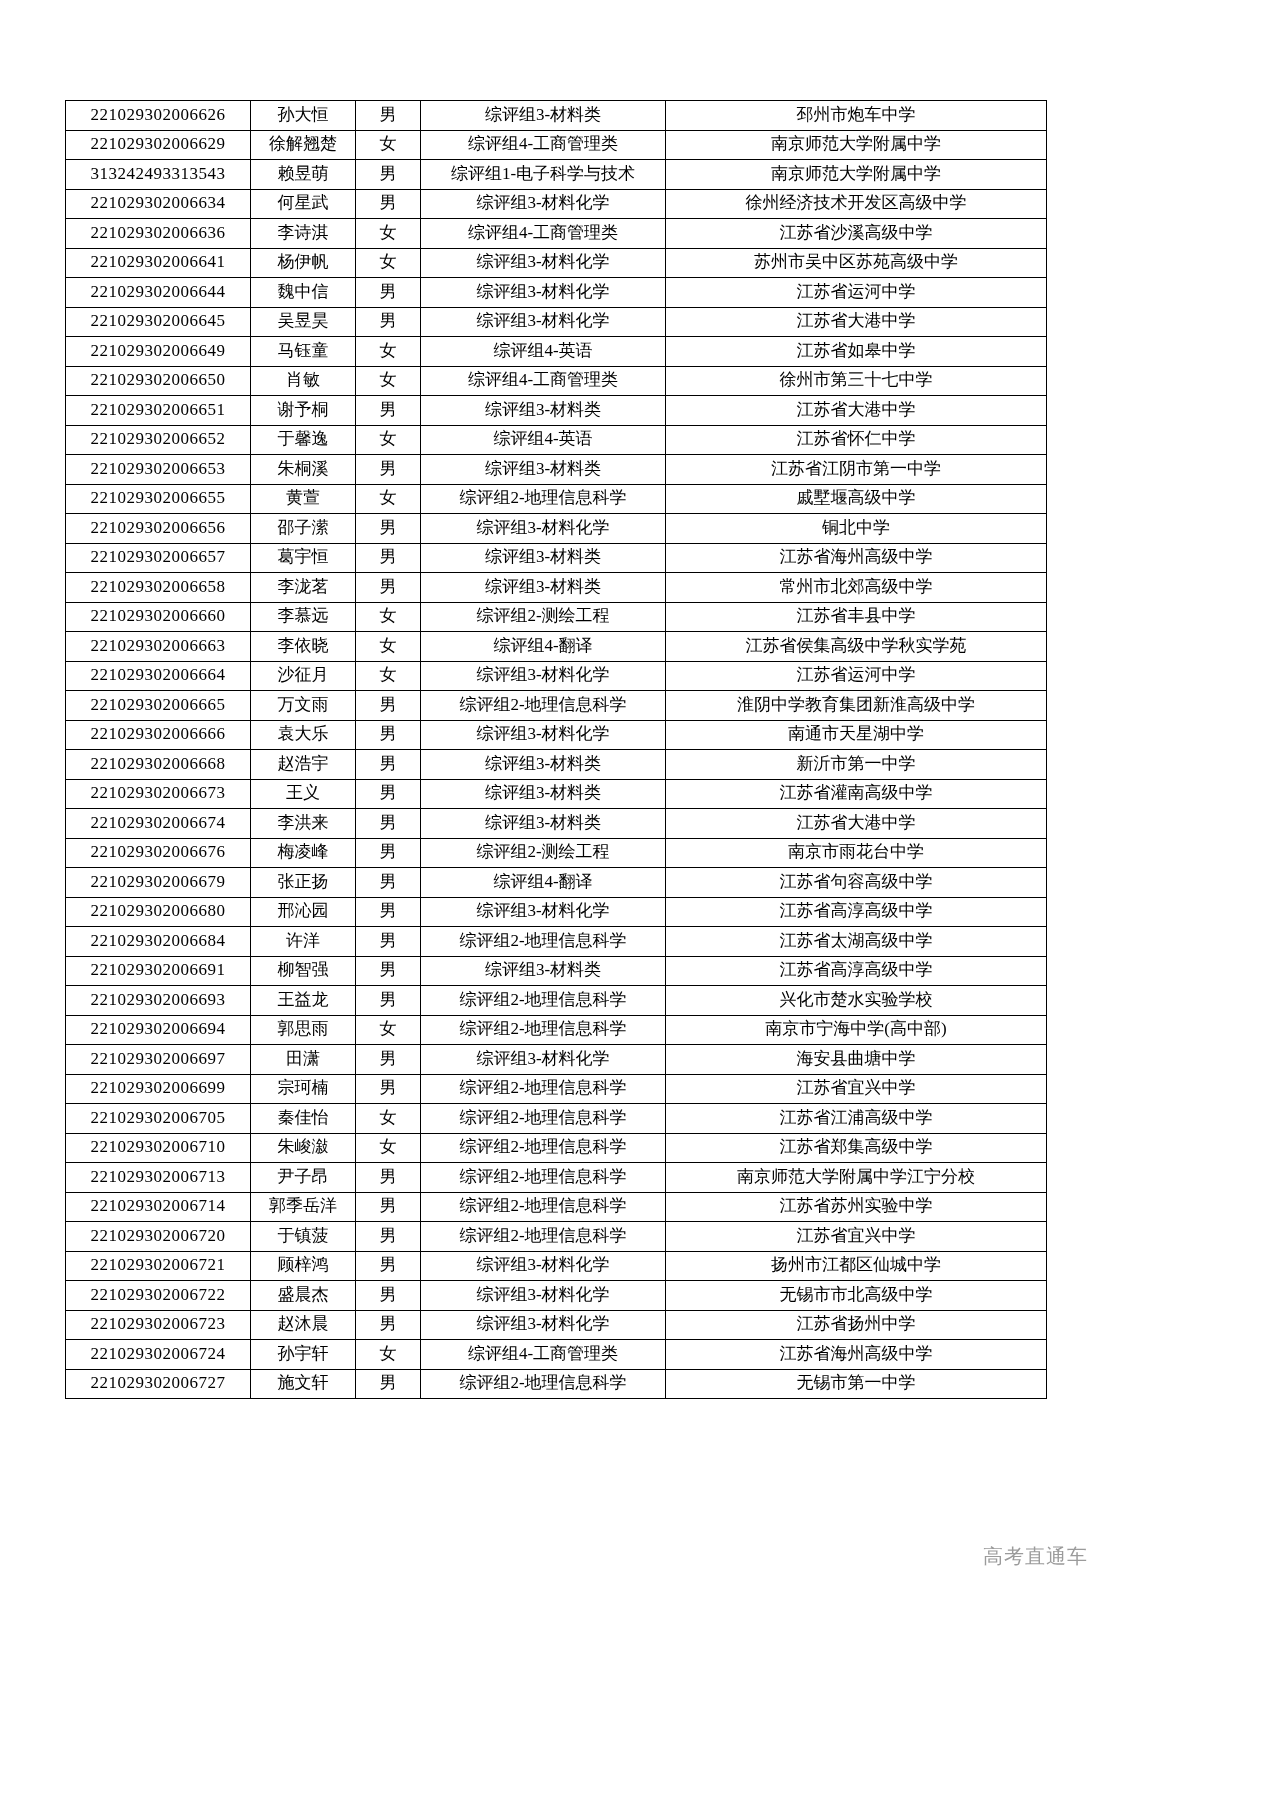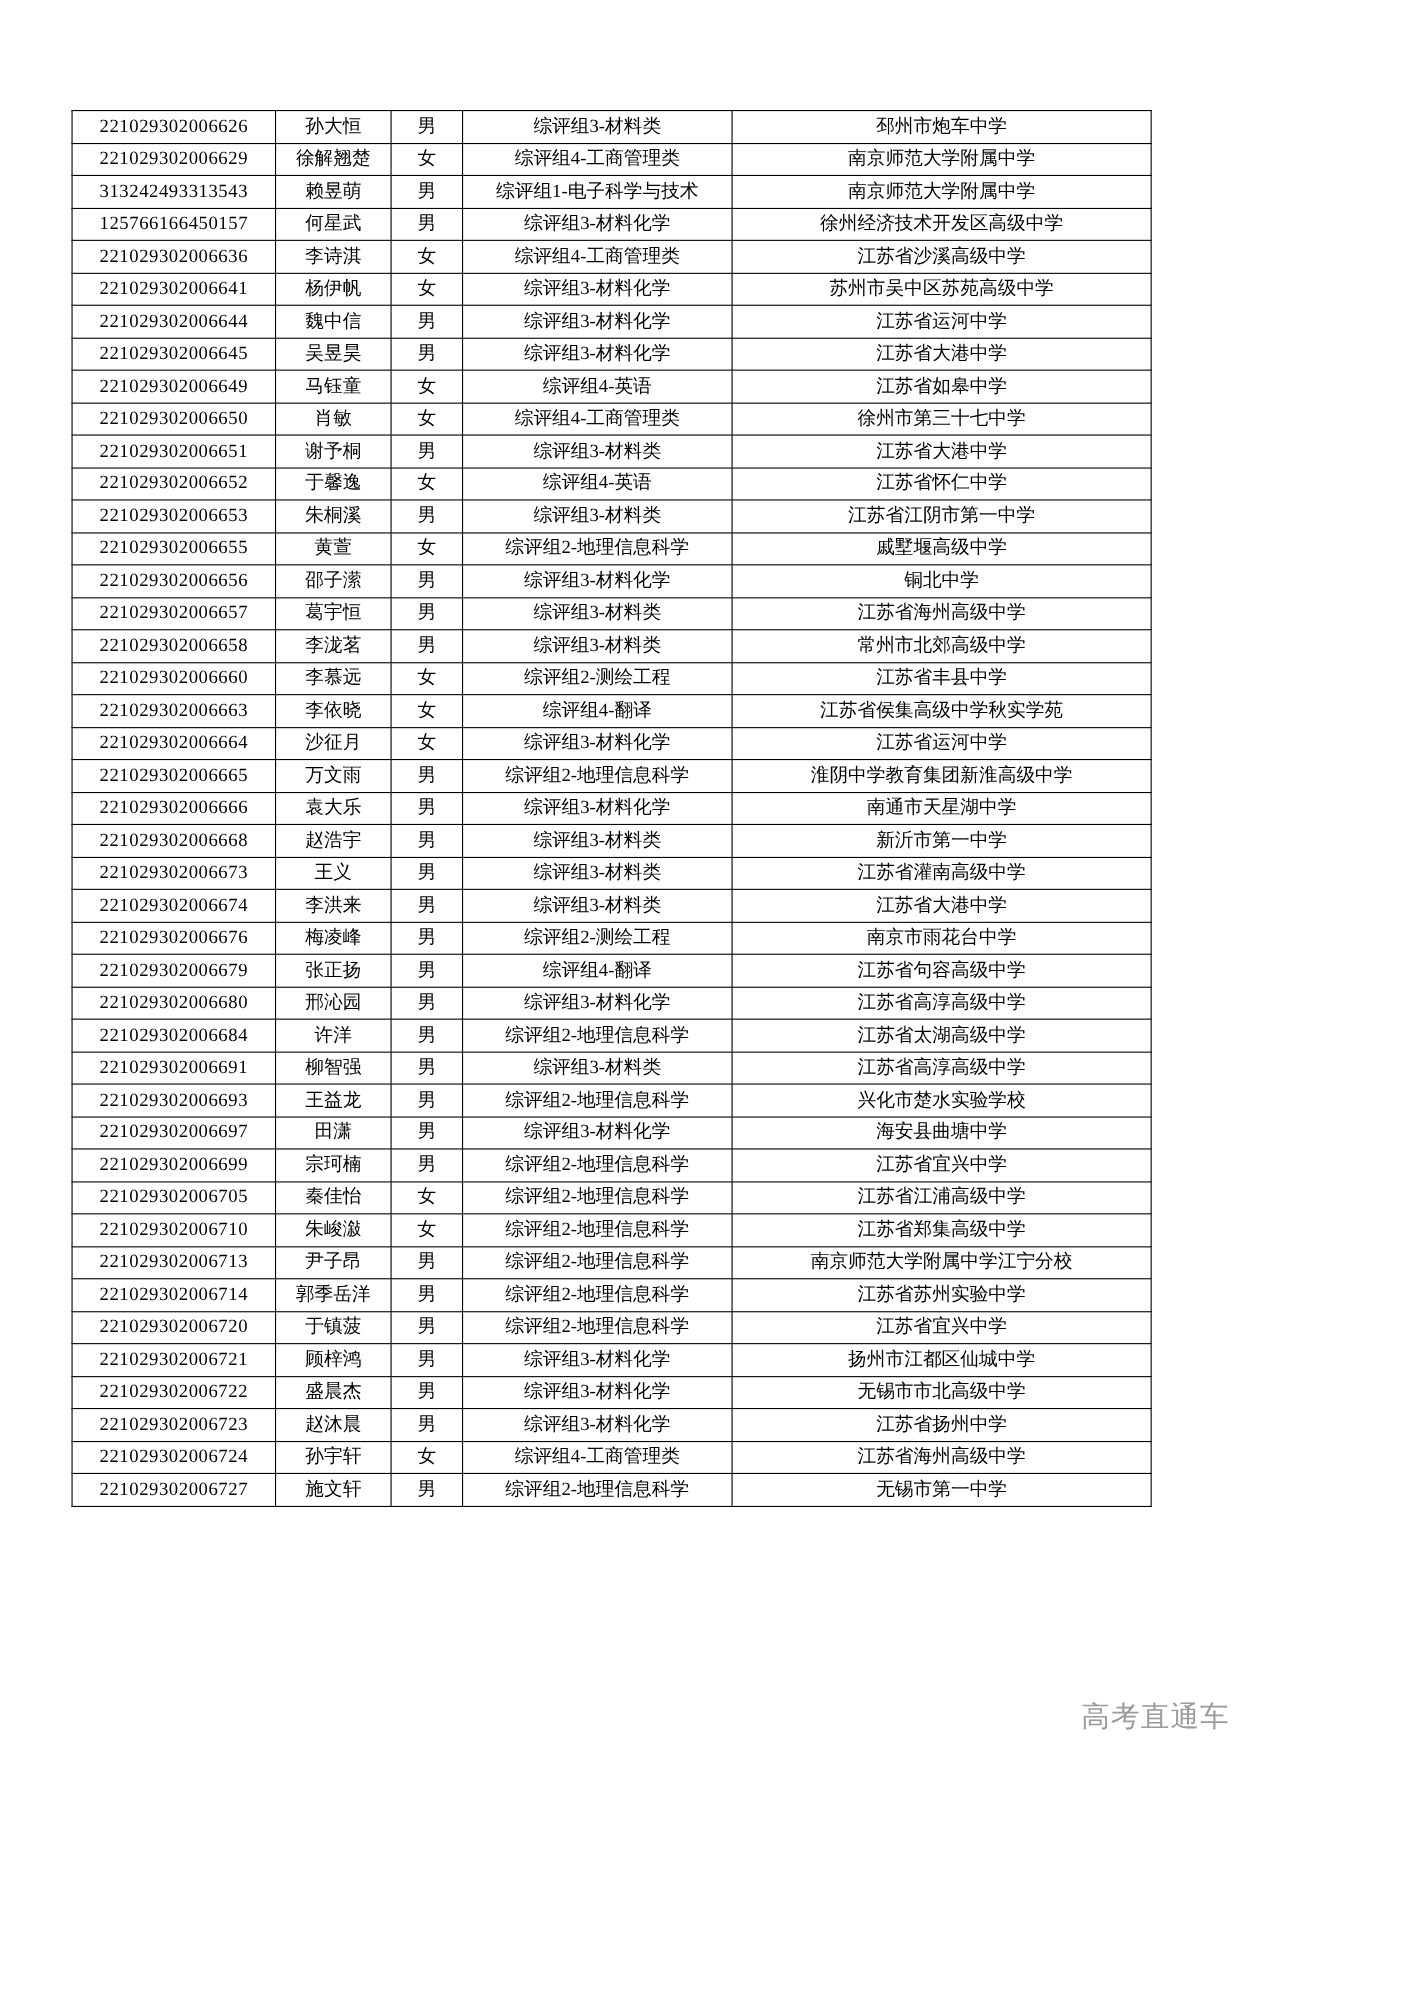--- a/index.html
+++ b/index.html
@@ -42,21 +42,21 @@
     overflow: hidden;
   }
   td.col-id {
     font-size: 18px;
     letter-spacing: 0.5px;
   }
   .watermark {
     position: absolute;
     left: 983px;
     top: 1543px;
-    font-size: 26px;
+    font-size: 20px;
     color: #9b9b9b;
     font-family: "Liberation Sans", "DejaVu Sans", sans-serif;
     letter-spacing: 1px;
   }
 </style>
 </head>
 <body>
 
 <div class="page">
 
@@ -84,21 +84,21 @@
           <td class="col-school">南京师范大学附属中学</td>
         </tr>
         <tr>
           <td class="col-id">313242493313543</td>
           <td class="col-name">赖昱萌</td>
           <td class="col-gender">男</td>
           <td class="col-group">综评组1-电子科学与技术</td>
           <td class="col-school">南京师范大学附属中学</td>
         </tr>
         <tr>
-          <td class="col-id">125766166450157</td>
+          <td class="col-id">221029302006634</td>
           <td class="col-name">何星武</td>
           <td class="col-gender">男</td>
           <td class="col-group">综评组3-材料化学</td>
           <td class="col-school">徐州经济技术开发区高级中学</td>
         </tr>
         <tr>
           <td class="col-id">221029302006636</td>
           <td class="col-name">李诗淇</td>
           <td class="col-gender">女</td>
           <td class="col-group">综评组4-工商管理类</td>
@@ -280,20 +280,27 @@
           <td class="col-school">江苏省高淳高级中学</td>
         </tr>
         <tr>
           <td class="col-id">221029302006693</td>
           <td class="col-name">王益龙</td>
           <td class="col-gender">男</td>
           <td class="col-group">综评组2-地理信息科学</td>
           <td class="col-school">兴化市楚水实验学校</td>
         </tr>
         <tr>
+          <td class="col-id">221029302006694</td>
+          <td class="col-name">郭思雨</td>
+          <td class="col-gender">女</td>
+          <td class="col-group">综评组2-地理信息科学</td>
+          <td class="col-school">南京市宁海中学(高中部)</td>
+        </tr>
+        <tr>
           <td class="col-id">221029302006697</td>
           <td class="col-name">田潇</td>
           <td class="col-gender">男</td>
           <td class="col-group">综评组3-材料化学</td>
           <td class="col-school">海安县曲塘中学</td>
         </tr>
         <tr>
           <td class="col-id">221029302006699</td>
           <td class="col-name">宗珂楠</td>
           <td class="col-gender">男</td>

